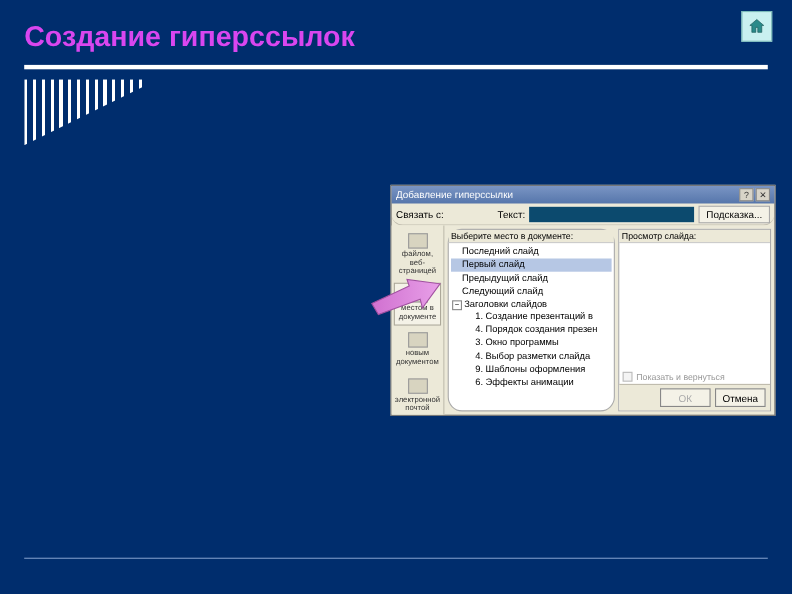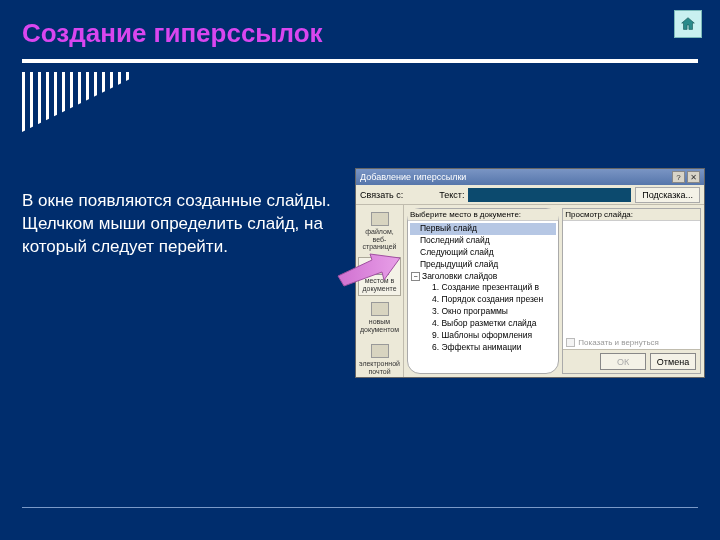--- a/index.html
+++ b/index.html
@@ -79,20 +79,21 @@
     margin-left: 2px;
     display: flex; align-items: center; justify-content: center;
     font-size: 8px; color: #333;
   }
   .toolbar {
     height: 20px;
     display: flex; align-items: center;
     padding: 5px 4px;
     gap: 4px;
     border-bottom: 1px solid #c0bcae;
+    border-radius: 10px;
   }
   .toolbar .lbl { font-size: 9px; }
   .toolbar input {
     flex: 1; height: 14px;
     border: 7px solid #0c4a6e;
     font-size: 9px;
     padding: 0 2px;
   }
   .toolbar .tbtn {
     height: 16px;
@@ -204,35 +205,34 @@
 <div class="title-underline"></div>
 <div class="stripes"></div>
 
 <div class="home-btn">
   <svg width="18" height="18" viewBox="0 0 20 20">
     <polygon points="10,3 3,9 5,9 5,16 9,16 9,11 11,11 11,16 15,16 15,9 17,9" fill="#2a8a8a" stroke="#1a5a5a" stroke-width="0.7"></polygon>
   </svg>
 </div>
 
 <div class="body-text">
-  <p>В окне появляются созданные слайды. Щелчком мыши определить слайд, на который следует перейти.</p>
 </div>
 
 <div class="hr"></div>
 
 <div class="dialog">
   <div class="titlebar">
     <span>Добавление гиперссылки</span>
     <span class="spacer"></span>
     <span class="winbtn">?</span>
     <span class="winbtn">✕</span>
   </div>
   <div class="toolbar">
     <span class="lbl">Связать с:</span>
-    <span class="lbl" style="margin-left:32px">Текст:</span>
+    <span class="lbl" style="margin-left:45px">Текст:</span>
     <input type="text" value="Продолжение" style="">
     <span class="tbtn">Подсказка...</span>
   </div>
   <div class="main">
     <div class="sidebar">
       <div class="side-btn">
         <div class="side-icon"></div>
         <span>файлом, веб-страницей</span>
       </div>
       <div class="side-btn selected">
@@ -245,24 +245,24 @@
       </div>
       <div class="side-btn">
         <div class="side-icon"></div>
         <span>электронной почтой</span>
       </div>
     </div>
     <div class="center">
       <div class="tree-panel">
         <div class="panel-label">Выберите место в документе:</div>
         <div class="tree">
+          <div class="item sub1">Последний слайд</div>
           <div class="item sub1 sel">Первый слайд</div>
-          <div class="item sub1">Последний слайд</div>
+          <div class="item sub1">Предыдущий слайд</div>
           <div class="item sub1">Следующий слайд</div>
-          <div class="item sub1">Предыдущий слайд</div>
           <div class="item"><span class="exp">−</span><span>Заголовки слайдов</span></div>
           <div class="item sub2">1. Создание презентаций в</div>
           <div class="item sub2">4. Порядок создания презен</div>
           <div class="item sub2">3. Окно программы</div>
           <div class="item sub2">4. Выбор разметки слайда</div>
           <div class="item sub2">9. Шаблоны оформления</div>
           <div class="item sub2">6. Эффекты анимации</div>
         </div>
       </div>
       <div class="preview-panel">

